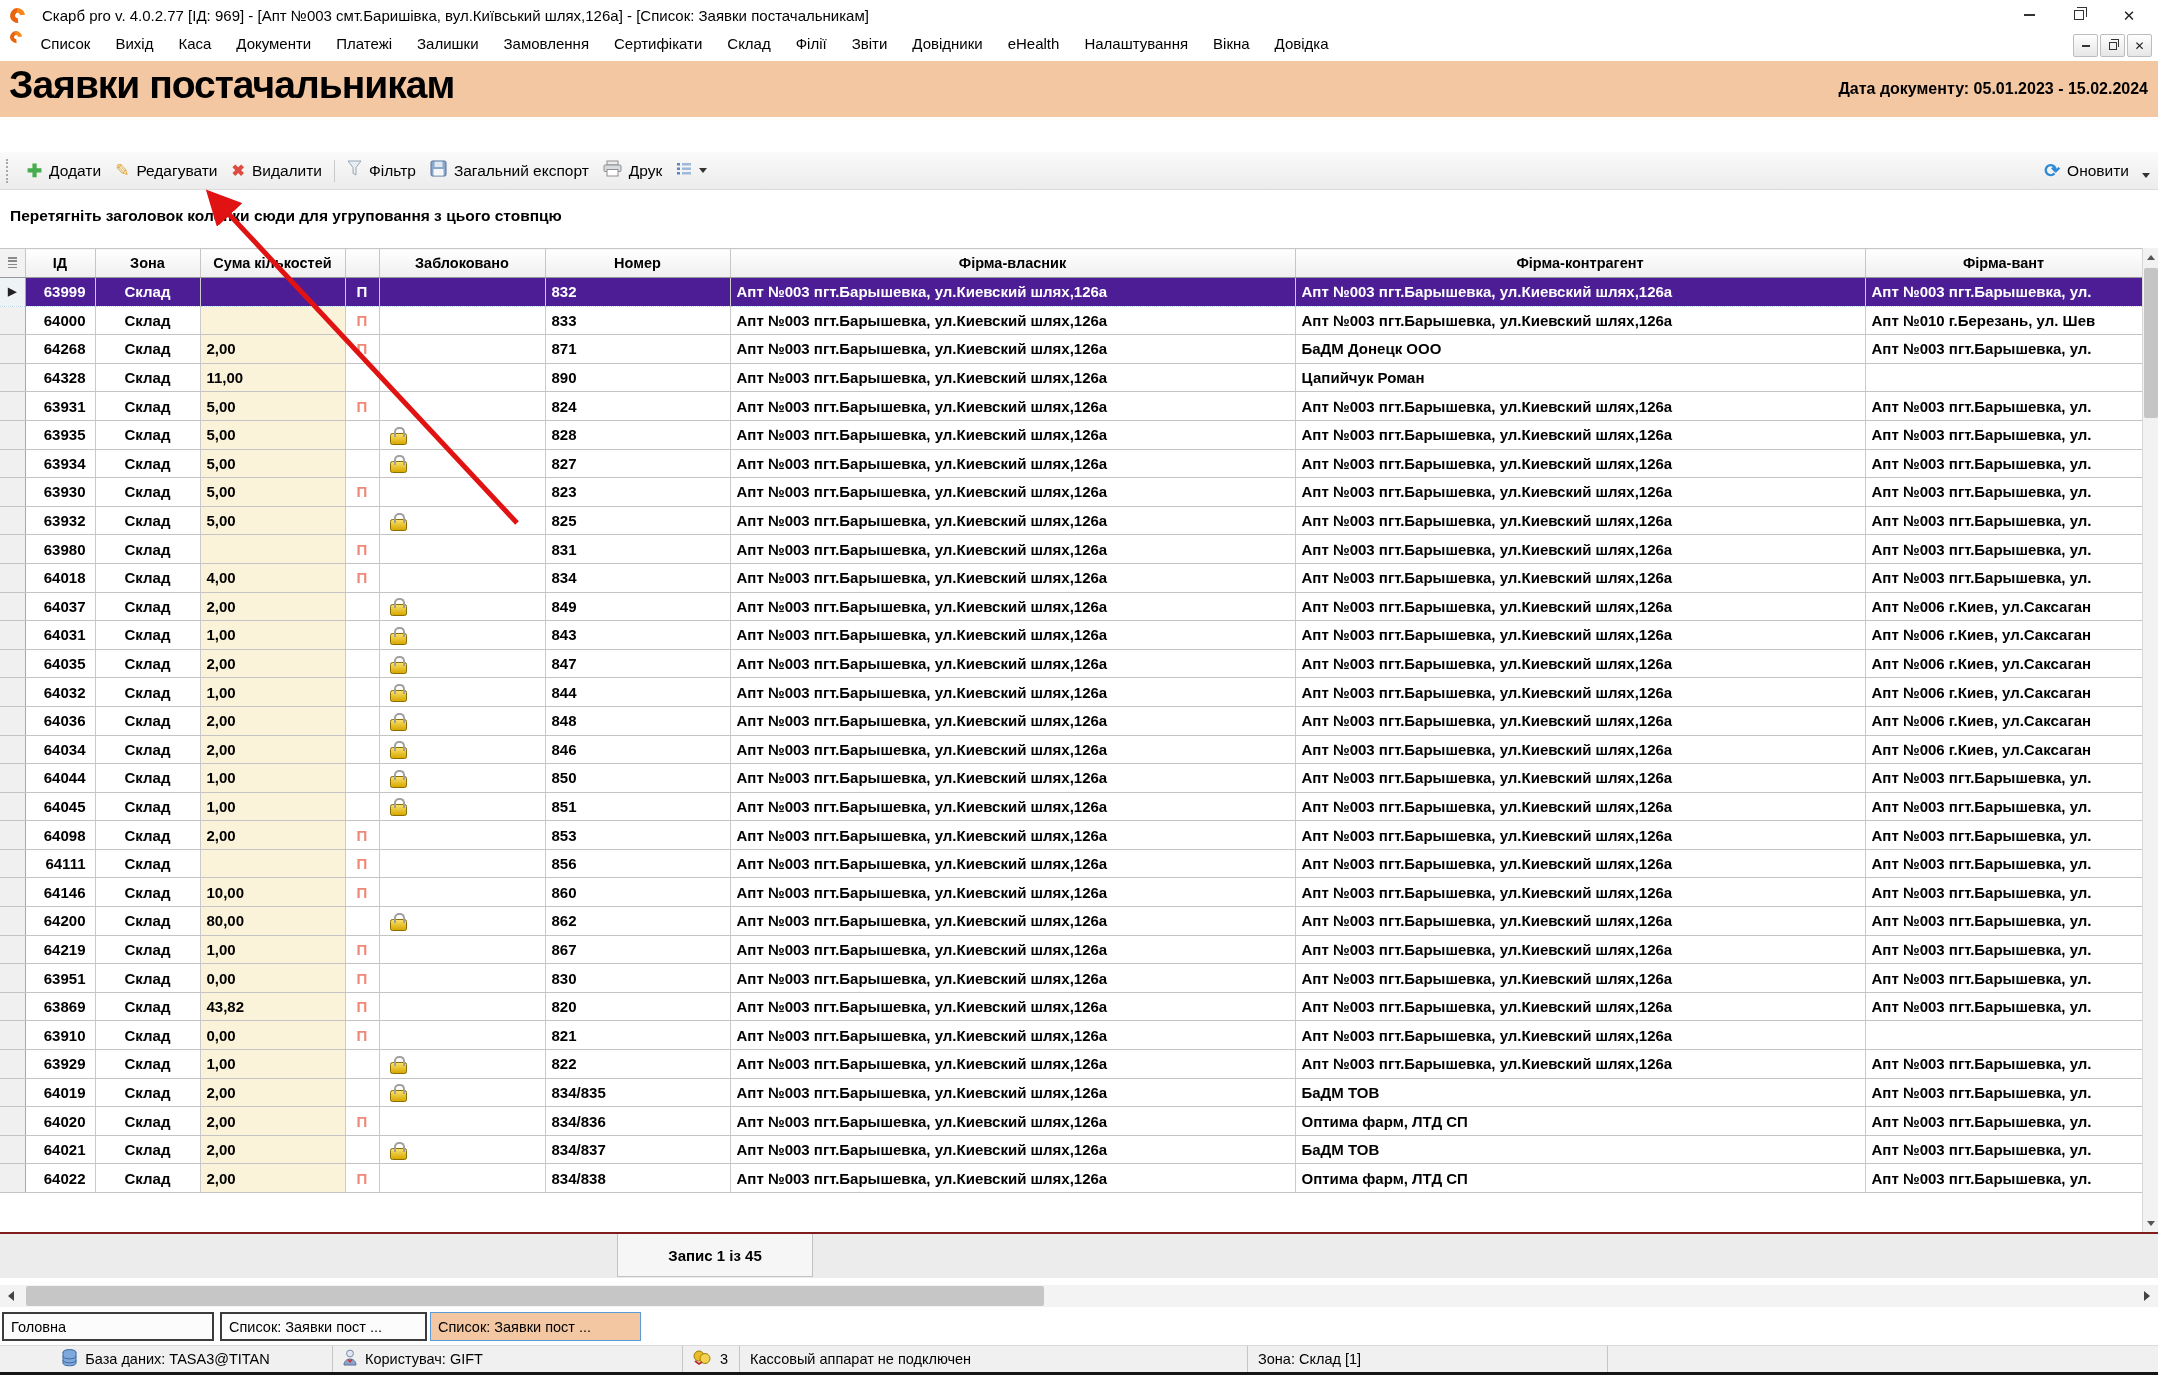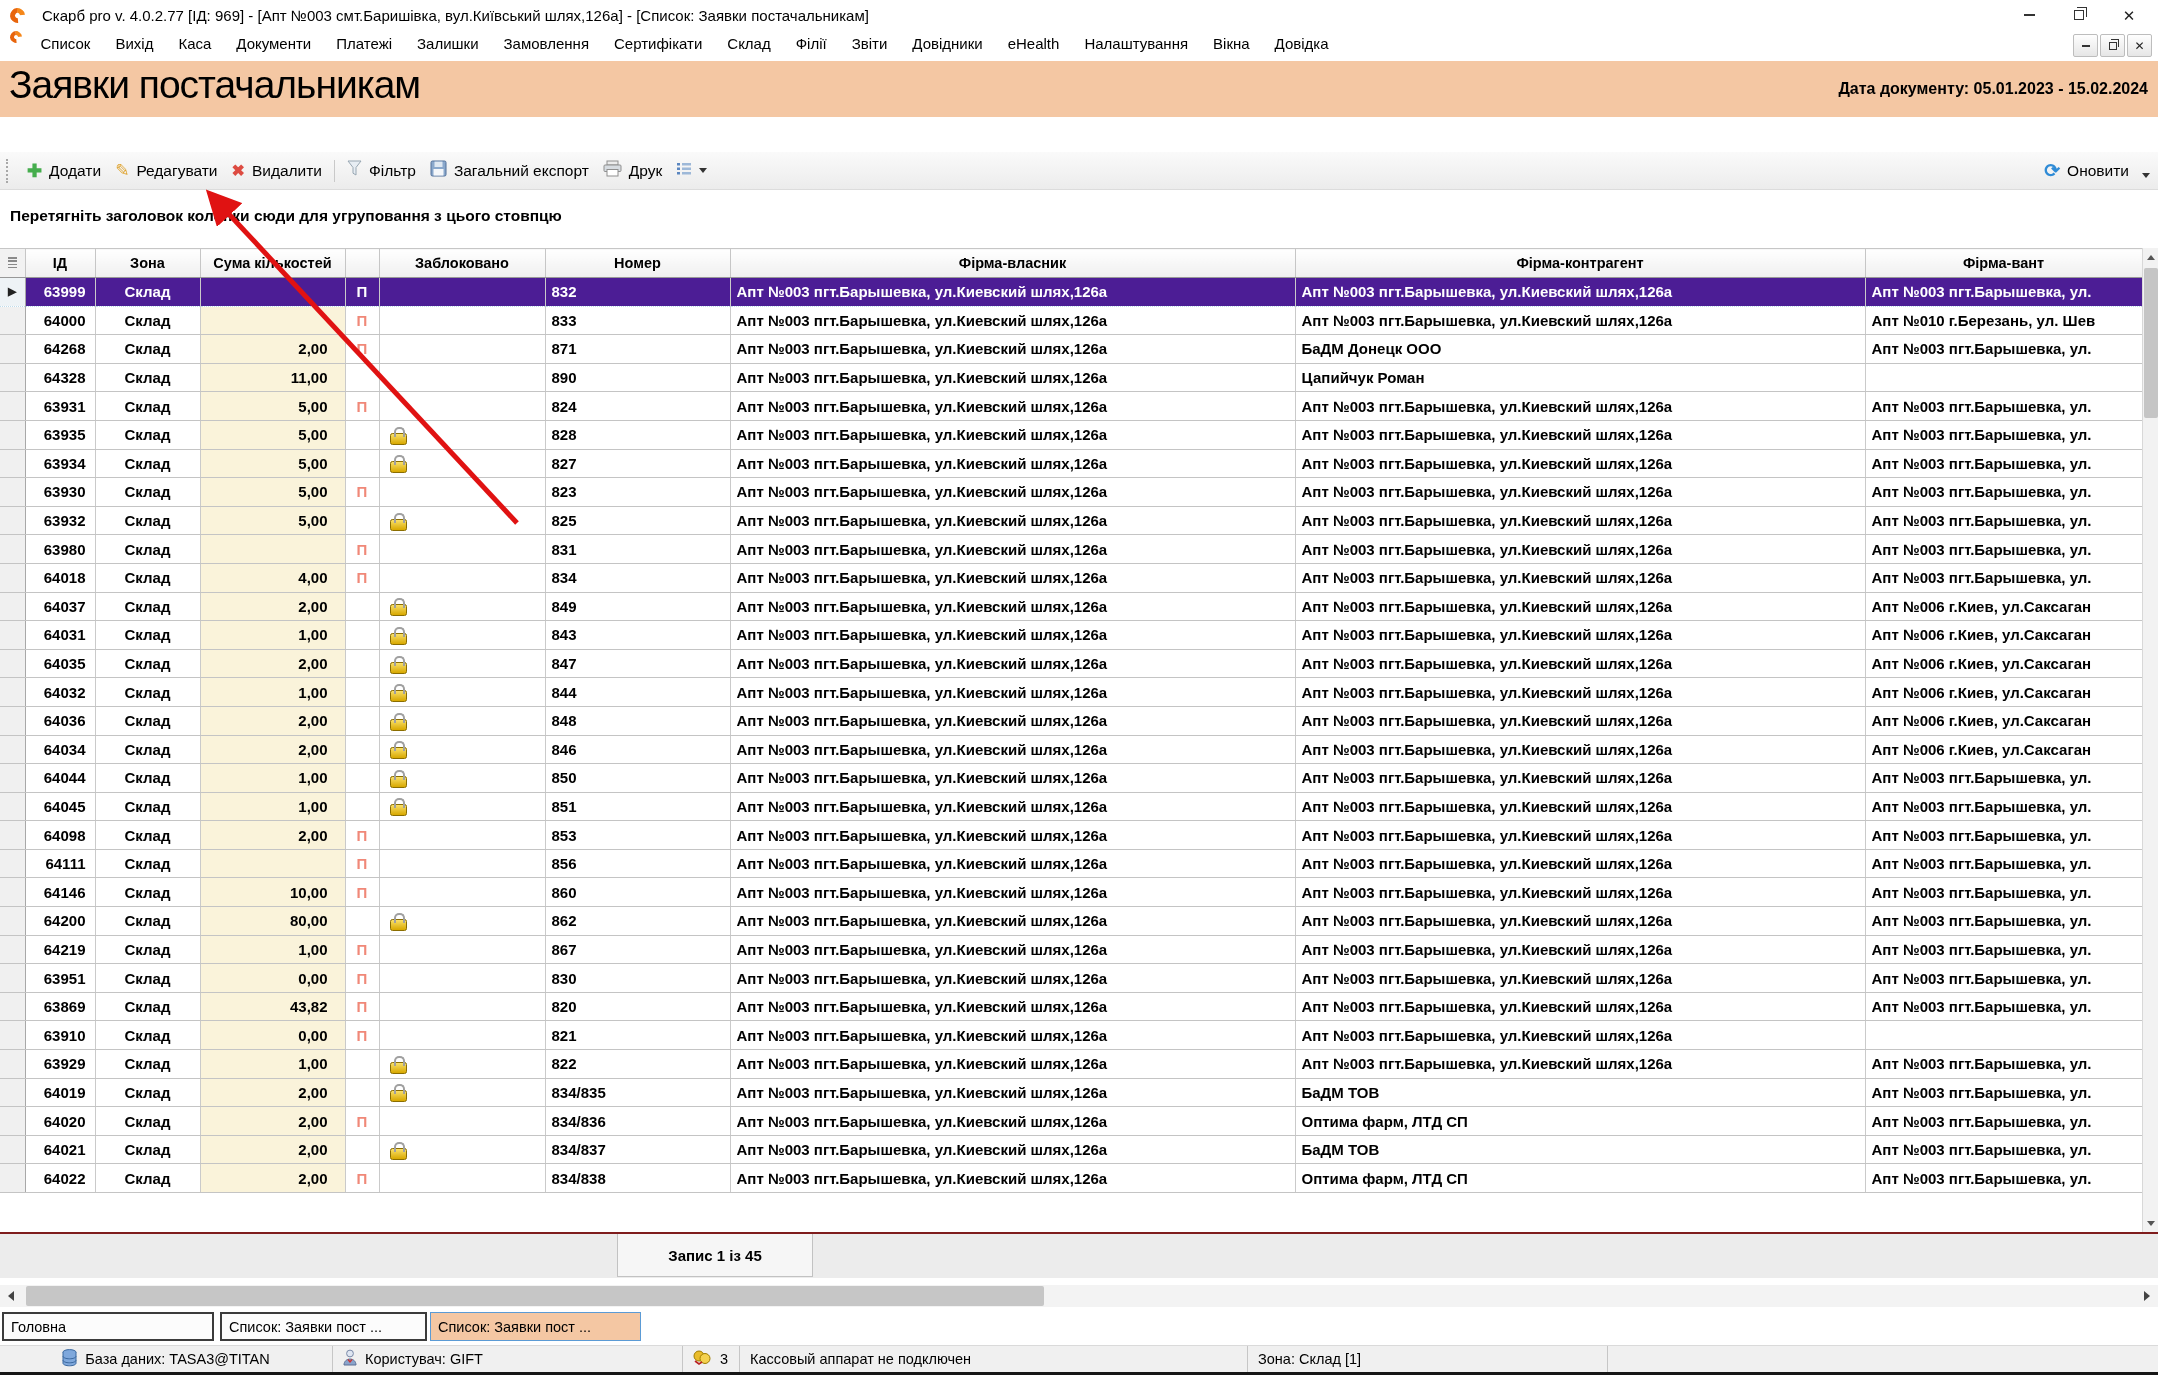--- a/index.html
+++ b/index.html
@@ -23,21 +23,21 @@
   .menu-item{font-size:15px;padding:4px 12.5px;white-space:nowrap;cursor:default;}
   .mdi-controls{position:absolute;right:6px;top:3px;display:flex;gap:2px;}
   .mdi-btn{width:25px;height:23px;border:1px solid #bdbdbd;background:linear-gradient(#fefefe,#e6e6e6);display:flex;align-items:center;justify-content:center;border-radius:2px;}
   .mdi-btn .ic-min{width:8px;height:2px;}
   .mdi-btn .ic-restore{width:8px;height:8px;border-width:1px;}
   .mdi-btn .ic-restore::before{width:7px;height:7px;border-width:1px;left:1.5px;top:-3.5px;}
   .mdi-btn .ic-close{font-size:12px;}
 
   
   .pageheader{position:absolute;top:61px;left:0;right:0;height:56px;background:#f4c7a3;}
-  .page-title{position:absolute;left:9px;top:2px;font-size:39px;font-weight:400;letter-spacing:-1px;}
+  .page-title{position:absolute;left:9px;top:2px;font-size:39px;font-weight:700;letter-spacing:-1px;}
   .date-range{position:absolute;right:10px;top:19px;font-size:16px;font-weight:700;}
 
   
   .searchrow{position:absolute;top:117px;left:0;right:0;height:35px;background:#fff;}
   .searchbox{position:absolute;left:8px;right:9px;top:4px;height:27px;border:1px solid #828790;background:#fff;display:flex;align-items:center;}
   .mag-btn{width:25px;height:25px;border-right:1px solid #d0d0d0;background:#f5f5f5;display:flex;align-items:center;justify-content:center;flex:none;}
   .mag{position:relative;display:inline-block;width:9px;height:9px;border:2px solid #3a6ea5;border-radius:50%;}
   .mag::after{content:'';position:absolute;width:2.5px;height:6px;background:#3a6ea5;right:-3px;bottom:-4px;transform:rotate(-45deg);}
   .search-input{border:none;outline:none;flex:1;font-size:14.5px;padding:0 7px;background:transparent;color:#333;font-family:"Liberation Sans",sans-serif;}
   .search-input::placeholder{color:#8f8f8f;opacity:1;}
@@ -64,21 +64,21 @@
   col.c0{width:25px;} col.c1{width:70px;} col.c2{width:105px;} col.c3{width:145px;}
   col.c4{width:34px;} col.c5{width:166px;} col.c6{width:185px;} col.c7{width:565px;}
   col.c8{width:570px;} col.c9{width:277px;}
   .grid th{height:29px;background:linear-gradient(#ffffff,#efefef);border-right:1px solid #c6c6c6;border-bottom:1px solid #989898;border-top:1px solid #c6c6c6;font-size:14.5px;font-weight:700;text-align:center;white-space:nowrap;overflow:hidden;padding:0 4px;}
   .grid th.corner{background:#f2f2f2;}
   .corner-ic{display:inline-block;width:9px;height:11px;background:repeating-linear-gradient(#8a8a8a 0 1.5px,transparent 1.5px 3.5px);}
   .grid td{height:28.6px;border-right:1px solid #cacaca;border-bottom:1px solid #c4c4c4;font-size:15px;font-weight:700;white-space:nowrap;overflow:hidden;padding:0 6px;background:#fff;}
   .grid td.ind{background:#f0f0f0;border-right:1px solid #a8a8a8;padding:0;text-align:center;font-size:11px;color:#222;}
   .grid td.c-id{text-align:right;padding-right:9px;}
   .grid td.c-zone{text-align:center;}
-  .grid td.c-sum{background:#faf3da;text-align:right;padding-right:17px;}
+  .grid td.c-sum{background:#faf3da;text-align:left;padding-right:17px;}
   .grid td.c-p{text-align:center;padding:0;}
   .p-mark{color:#f08878;font-weight:700;font-size:15px;}
   .grid tr.sel td{background:#4c1d95;color:#fff;border-bottom:1px dotted #bfdceb;}
   .grid tr.sel td.ind{background:#eef3f6;color:#222;}
   .grid tr.sel .p-mark{color:#fff;}
   .lock{position:relative;display:inline-block;width:17px;height:12px;background:linear-gradient(#f9e06a,#d8a800);border:1px solid #8a6d00;border-radius:2.5px;margin:8px 0 0 4px;vertical-align:top;}
   .lock::before{content:'';position:absolute;top:-7px;left:3px;width:7px;height:8px;border:2.5px solid #a0a0a0;border-bottom:none;border-radius:5px 5px 0 0;}
 
   
   .vscroll{position:absolute;top:248px;right:0;width:16px;height:984px;background:#f2f2f2;border-left:1px solid #d8d8d8;}

